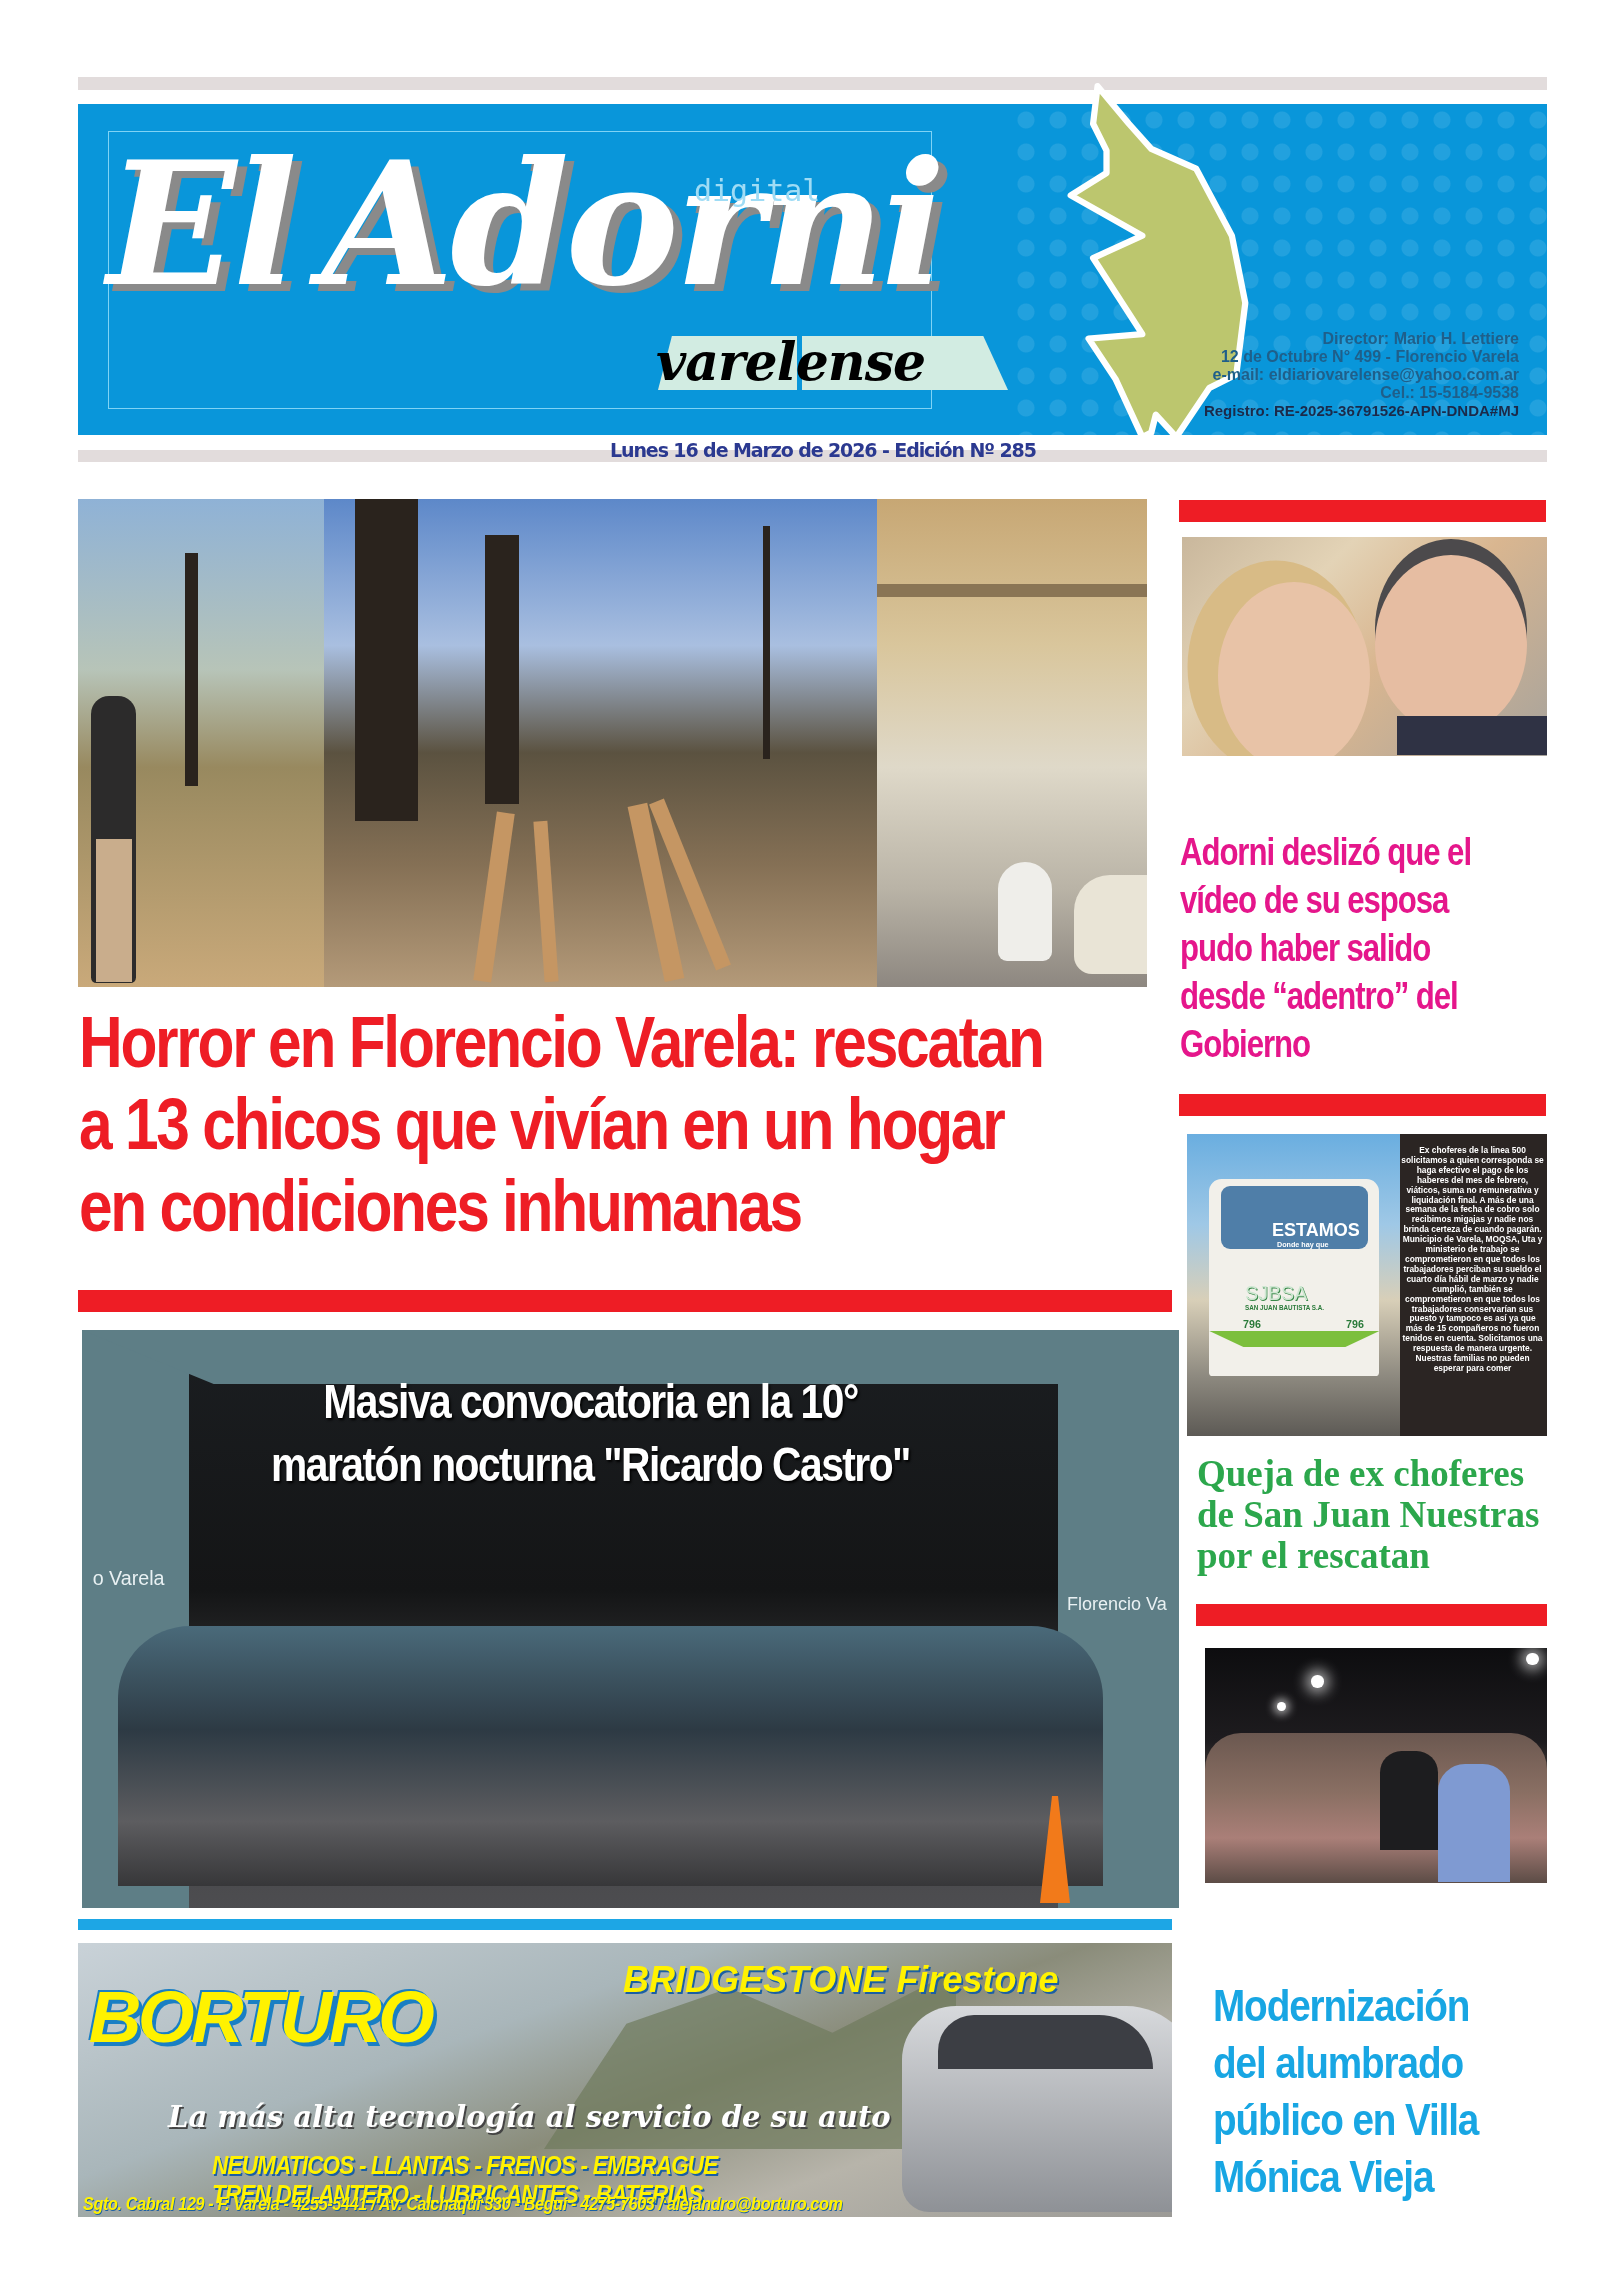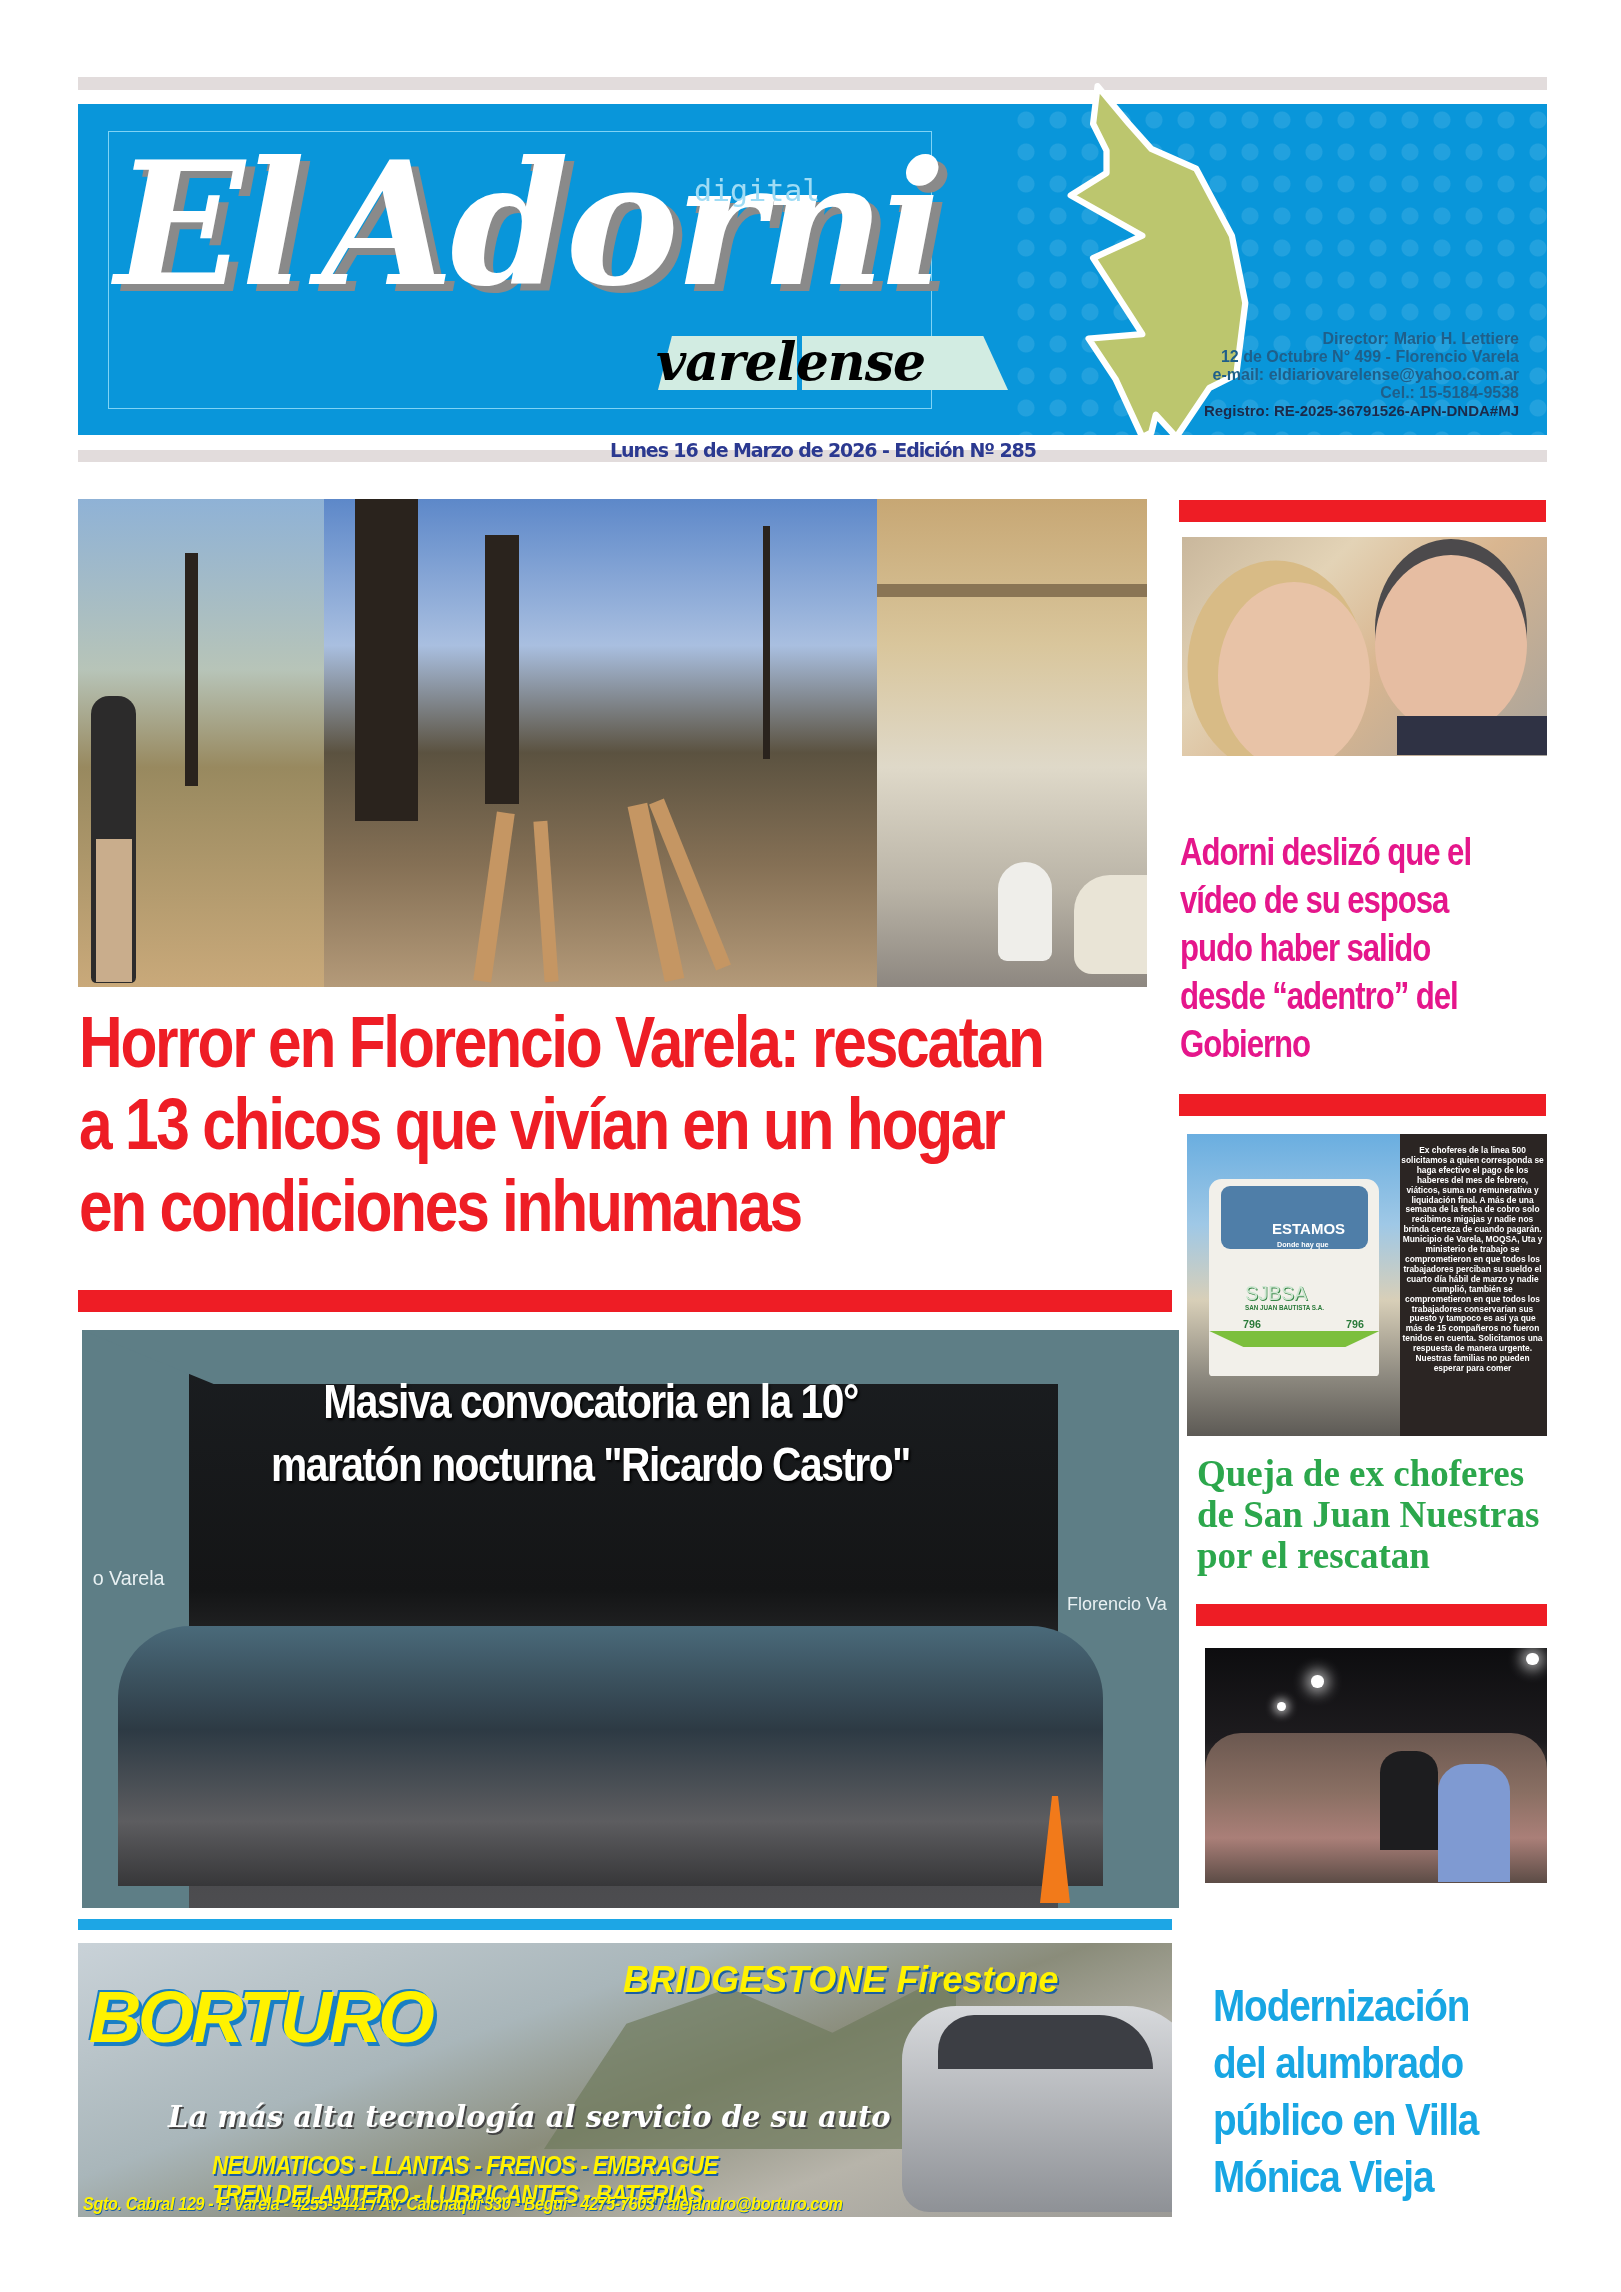--- a/index.html
+++ b/index.html
@@ -10,21 +10,21 @@
 
   
   .gray-bar { position: absolute; background: #e2dcdc; }
   .mast-blue { position: absolute; left: 78px; top: 104px; width: 1469px; height: 331px; background: #0996da; overflow: hidden; }
   .mast-dots { position: absolute; right: 0; top: 0; width: 537px; height: 331px;
     background-image: radial-gradient(circle, rgba(255,255,255,0.10) 8px, transparent 9px);
     background-size: 32px 32px; }
   .mast-inner-frame { position: absolute; left: 30px; top: 27px; width: 824px; height: 278px; border: 1.8px solid #7fd3f5; }
   .logo-el, .logo-diario { position: absolute; color: #ffffff; font-family: "DejaVu Serif", serif; font-style: italic; font-weight: bold;
     text-shadow: 9px 7.2px 0 #8a8a8a; letter-spacing: -3.6px; }
-  .logo-el { left: 107px; top: 139px; font-size: 170px; line-height: 1; margin-left: 8px; }
+  .logo-el { left: 107px; top: 139px; font-size: 170px; line-height: 1; }
   .logo-diario { left: 322px; top: 139px; font-size: 170px; line-height: 1; }
   .logo-digital { position: absolute; left: 694px; top: 173px; color: #9fdcf5; font-family: "DejaVu Sans Mono", monospace; font-size: 30px; }
   .logo-wave { position: absolute; left: 658px; top: 336px; width: 139px; height: 54px; background: #d2ece2;
     clip-path: polygon(10% 0, 100% 0, 100% 100%, 0 100%); }
   .logo-wave2 { position: absolute; left: 802px; top: 336px; width: 206px; height: 54px; background: #d2ece2;
     clip-path: polygon(0 0, 88% 0, 100% 100%, 0 100%); }
   .logo-varelense { position: absolute; left: 656px; top: 331px; color: #000000; font-family: "DejaVu Serif", serif; font-style: italic; font-weight: bold;
     font-size: 52px; letter-spacing: -0.9px; }
   .map-svg { position: absolute; left: 972px; top: 79px; }
   .mast-info { position: absolute; right: 103px; top: 330px; text-align: right; color: #1f5f8a; font-size: 16px; line-height: 18px; font-weight: 700; }
@@ -190,21 +190,21 @@
   <div>pudo haber salido</div>
   <div>desde “adentro” del</div>
   <div>Gobierno</div>
 </div>
 
 <div class="rule-red" style="left:1179px; top:1094px; width:367px; height:21.5px;"></div>
 
 <div class="photo ph-bus-left" style="left:1187px; top:1134px; width:213px; height:302px;">
   <div class="bus-body" style="left:22.4px; top:45px; width:170px; height:197px;"></div>
   <div class="abs" style="left:34px; top:52px; width:147px; height:63px; background:#4f7ea8; border-radius:9px;"></div>
-  <div class="bus-sign" style="left:85px; top:86px; font-size:15px;">ESTAMOS</div>
+  <div class="bus-sign" style="left:85px; top:86px; font-size:18px;">ESTAMOS</div>
   <div class="bus-sign" style="left:90px; top:106px; font-size:7.2px;">Donde hay que</div>
   <div class="abs" style="left:58px; top:148px; color:#cfe7d2; font-weight:normal; font-size:19.7px; text-shadow:0.9px 0.9px 0 #3a8a4a;">SJBSA</div>
   <div class="abs" style="left:58px; top:170px; color:#2a7a3a; font-weight:bold; font-size:6.3px;">SAN JUAN BAUTISTA S.A.</div>
   <div class="abs" style="left:56px; top:184px; color:#2a7a3a; font-weight:bold; font-size:10.7px;">796</div>
   <div class="abs" style="left:159px; top:184px; color:#2a7a3a; font-weight:bold; font-size:10.7px;">796</div>
   <div class="abs" style="left:22.4px; top:197px; width:170px; height:16px; background:#7cbf3c; clip-path: polygon(0 0,100% 0,80% 100%,20% 100%);"></div>
 </div>
 <div class="photo ph-bus-right" style="left:1400px; top:1134px; width:147px; height:302px;"></div>
 <div class="bus-text">Ex choferes de la linea 500 solicitamos a quien corresponda se haga efectivo el pago de los haberes del mes de febrero, viáticos, suma no remunerativa y liquidación final. A más de una semana de la fecha de cobro solo recibimos migajas y nadie nos brinda certeza de cuando pagarán. Municipio de Varela, MOQSA, Uta y ministerio de trabajo se comprometieron en que todos los trabajadores perciban su sueldo el cuarto día hábil de marzo y nadie cumplió, también se comprometieron en que todos los trabajadores conservarían sus puesto y tampoco es así ya que más de 15 compañeros no fueron tenidos en cuenta. Solicitamos una respuesta de manera urgente. Nuestras familias no pueden esperar para comer</div>
 

